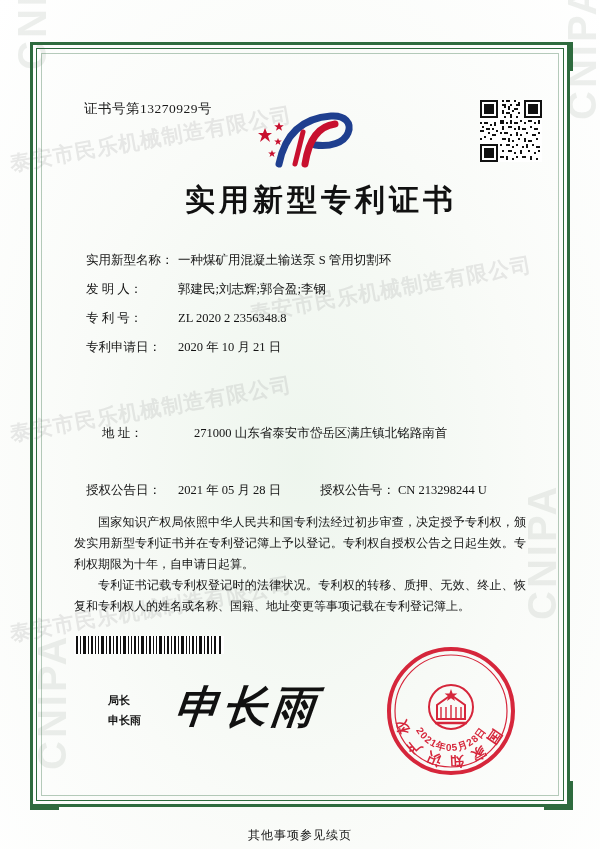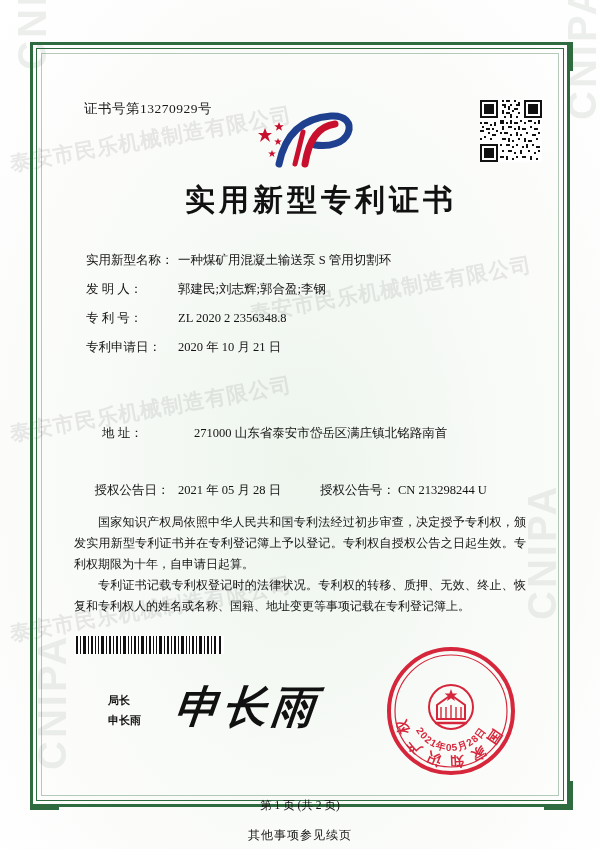--- a/index.html
+++ b/index.html
@@ -152,21 +152,21 @@
     display: inline-block;
     color: #141414;
   }
 
   #f-name    { left: 86px; top: 252px; }
   #f-inv     { left: 86px; top: 281px; }
   #f-no      { left: 86px; top: 310px; }
   #f-appdate { left: 86px; top: 339px; }
   #f-owner   { left: 86px; top: 396px; }
   #f-addr    { left: 86px; top: 425px; margin-left: 16px; }
-  #f-grant   { left: 86px; top: 482px; text-align: center; }
+  #f-grant   { left: 86px; top: 482px; }
   #f-pub     { left: 320px; top: 482px; }
 
   .lbl-w { display: inline-block; width: 92px; }
   .lbl-w-narrow { display: inline-block; width: 78px; }
 
   
   #body-text {
     position: absolute;
     left: 74px; top: 512px;
     width: 452px;
@@ -492,16 +492,15 @@
         <text font-family="'Liberation Sans', sans-serif" font-size="14" font-weight="bold" fill="#d0021b" letter-spacing="7">
           <textPath href="#sealArcTop" startOffset="12%">国家知识产权局</textPath>
         </text>
         <text font-family="'Liberation Sans', sans-serif" font-size="10" font-weight="bold" fill="#d0021b" letter-spacing="1">
           <textPath href="#sealArcBottom" startOffset="16%">2021年05月28日</textPath>
         </text>
       </g>
     </svg>
   </div>
 
-  <div id="page-num">第 1 页 (共 2 页)</div>
 </div>
 
 <div id="footer-note">其他事项参见续页</div>
 
 </body></html>

